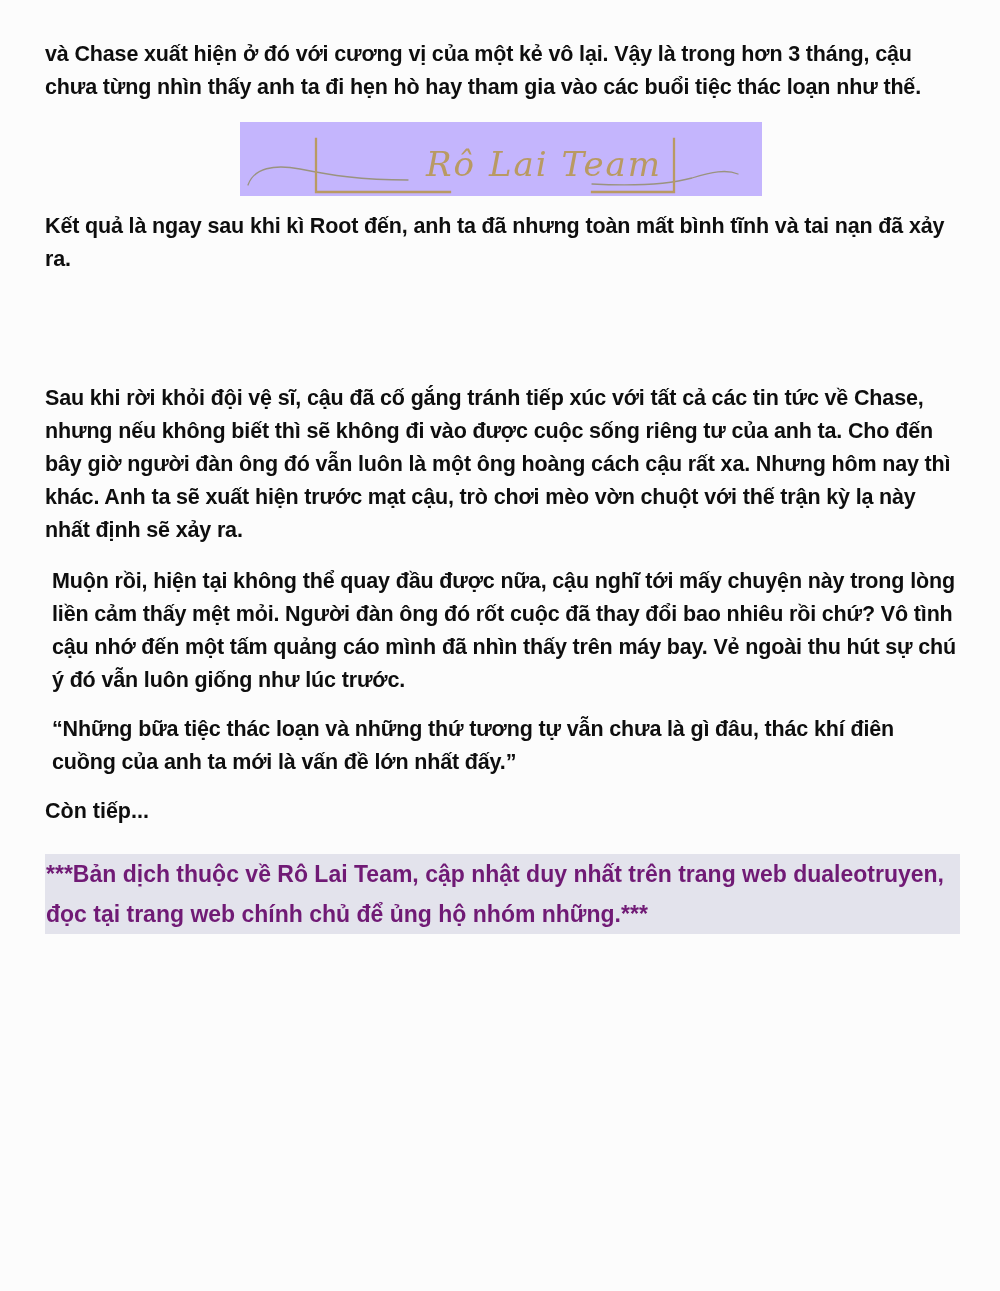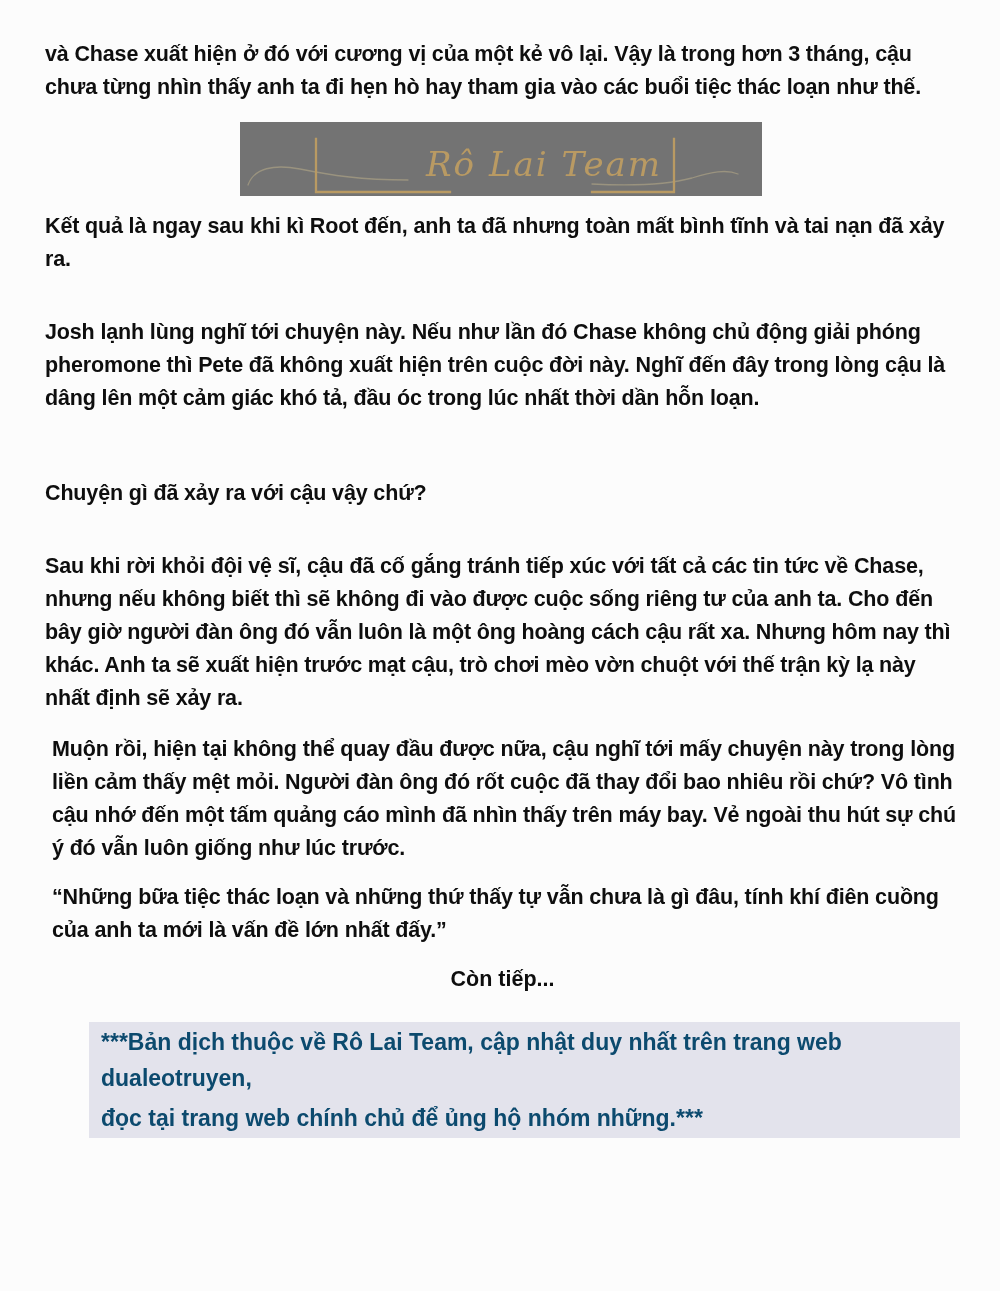--- a/index.html
+++ b/index.html
@@ -46,21 +46,21 @@
   .gap-md {
     height: 22px;
   }
 
   
   .watermark {
     position: relative;
     width: 522px;
     height: 74px;
     margin: 12px 0 14px 195px;
-    background: #737373;
+    background: #c4b5fd;
   }
   .watermark svg {
     display: block;
     width: 522px;
     height: 74px;
   }
   .wm-script {
     font-family: "DejaVu Serif", serif;
     font-style: italic;
     font-size: 34px;
@@ -70,37 +70,35 @@
 
   
   .credit-wrap {
     margin-top: 26px;
   }
   .credit {
     display: inline;
     font-size: 23px;
     line-height: 36px;
     font-weight: bold;
-    color: #0c4a6e;
+    color: #701a75;
     background: #e3e3ec;
     box-decoration-break: clone;
     -webkit-box-decoration-break: clone;
-    padding: 2px 12px;
-    margin-left: 44px;
+    padding: 2px 1px;
   }
   .credit-line {
     display: block;
   }
   .signoff {
     font-size: 21.5px;
     line-height: 33px;
     font-weight: bold;
     color: #0e0e0e;
     margin: 0 0 24px 0;
-    text-align: center;
   }
 </style>
 </head>
 <body>
 
 <div class="page">
   <div class="content">
 
     <p class="para">và Chase xuất hiện ở đó với cương vị của một kẻ vô lại. Vậy là trong hơn 3 tháng, cậu chưa từng nhìn thấy anh ta đi hẹn hò hay tham gia vào các buổi tiệc thác loạn như thế.</p>
 
@@ -116,33 +114,31 @@
         <path d="M 352 62 C 392 64, 430 62, 452 56 C 472 50, 486 47, 498 52" fill="none" stroke="#9a937f" stroke-width="1.3" stroke-linecap="round"></path>
 
         <path d="M 434 17 L 434 70 L 352 70" fill="none" stroke="#b99a63" stroke-width="2.3" stroke-linecap="square"></path>
       </svg>
     </div>
 
     <p class="para">Kết quả là ngay sau khi kì Root đến, anh ta đã nhưng toàn mất bình tĩnh và tai nạn đã xảy ra.</p>
 
     <div class="gap-md"></div>
 
-    <p class="para">Josh lạnh lùng nghĩ tới chuyện này. Nếu như lần đó Chase không chủ động giải phóng pheromone thì Pete đã không xuất hiện trên cuộc đời này. Nghĩ đến đây trong lòng cậu là dâng lên một cảm giác khó tả, đầu óc trong lúc nhất thời dần hỗn loạn.</p>
 
     <div class="gap-lg"></div>
 
-    <p class="para">Chuyện gì đã xảy ra với cậu vậy chứ?</p>
 
     <div class="gap-md"></div>
 
     <p class="para">Sau khi rời khỏi đội vệ sĩ, cậu đã cố gắng tránh tiếp xúc với tất cả các tin tức về Chase, nhưng nếu không biết thì sẽ không đi vào được cuộc sống riêng tư của anh ta. Cho đến bây giờ người đàn ông đó vẫn luôn là một ông hoàng cách cậu rất xa. Nhưng hôm nay thì khác. Anh ta sẽ xuất hiện trước mạt cậu, trò chơi mèo vờn chuột với thế trận kỳ lạ này nhất định sẽ xảy ra.</p>
 
     <p class="para tight">Muộn rồi, hiện tại không thể quay đầu được nữa, cậu nghĩ tới mấy chuyện này trong lòng liền cảm thấy mệt mỏi. Người đàn ông đó rốt cuộc đã thay đổi bao nhiêu rồi chứ? Vô tình cậu nhớ đến một tấm quảng cáo mình đã nhìn thấy trên máy bay. Vẻ ngoài thu hút sự chú ý đó vẫn luôn giống như lúc trước.</p>
 
-    <p class="para tight">“Những bữa tiệc thác loạn và những thứ thấy tự vẫn chưa là gì đâu, tính khí điên cuồng của anh ta mới là vấn đề lớn nhất đấy.”</p>
+    <p class="para tight">“Những bữa tiệc thác loạn và những thứ tương tự vẫn chưa là gì đâu, thác khí điên cuồng của anh ta mới là vấn đề lớn nhất đấy.”</p>
 
 
     <p class="signoff">Còn tiếp...</p>
 
     <div class="credit-wrap">
       <span class="credit credit-line">***Bản dịch thuộc về Rô Lai Team, cập nhật duy nhất trên trang web dualeotruyen,</span>
       <span class="credit credit-line">đọc tại trang web chính chủ để ủng hộ nhóm những.***</span>
     </div>
 
   </div>

